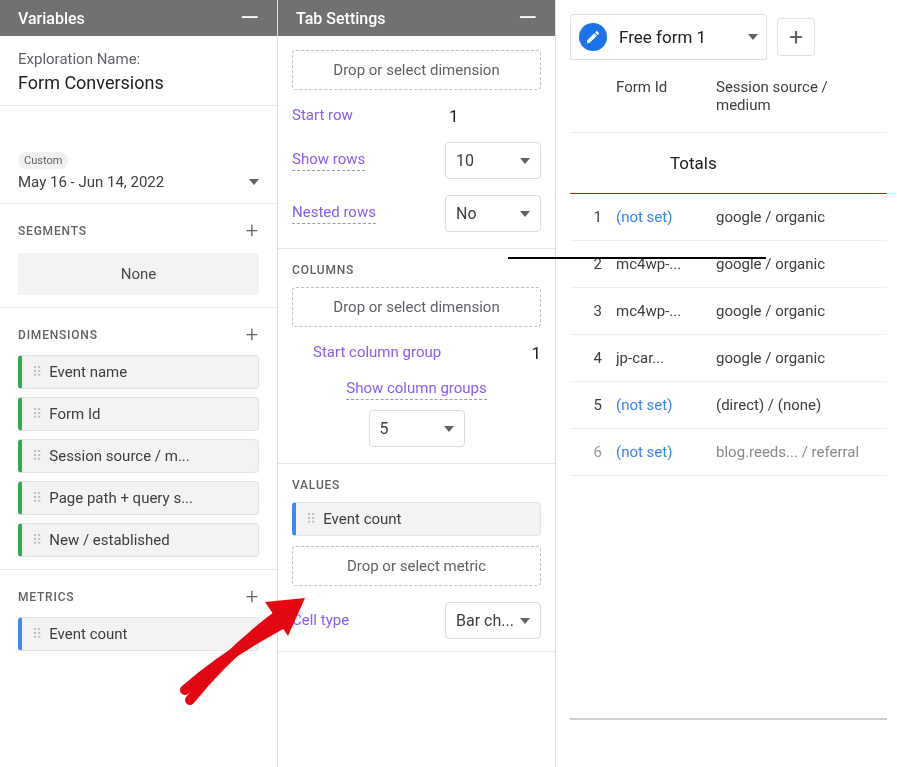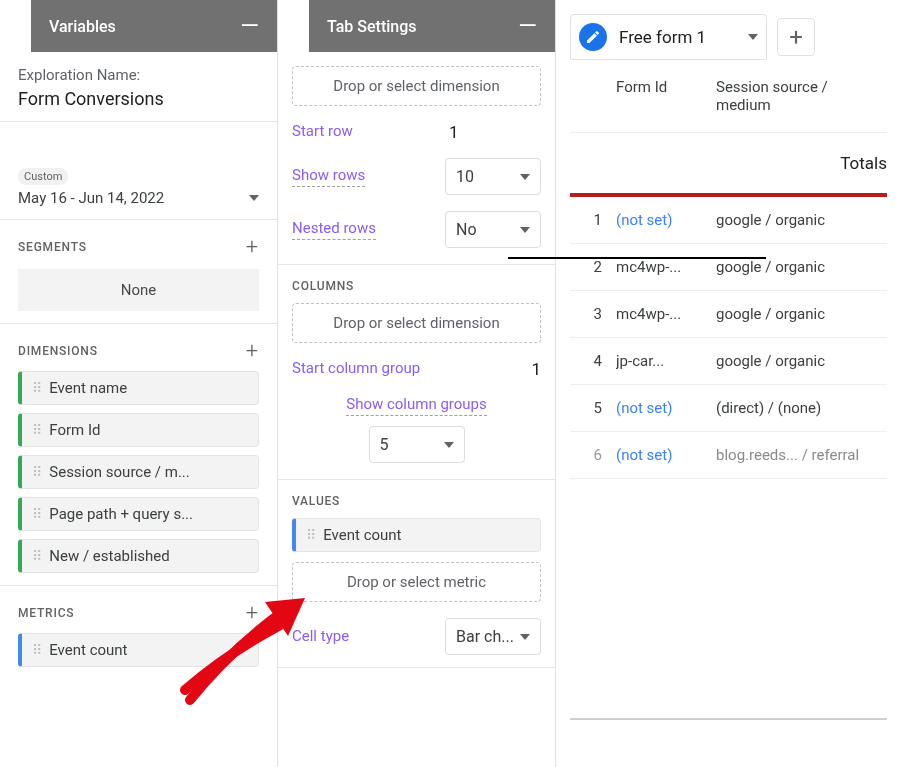--- a/index.html
+++ b/index.html
@@ -4,21 +4,21 @@
 <style>
   * { box-sizing: border-box; margin: 0; padding: 0; font-family: Roboto, Arial, sans-serif; }
   body { width: 897px; height: 767px; display: flex; background: #fff; overflow: hidden; position: relative; }
 
   
   .panel { border-right: 1px solid #e0e0e0; background: #fff; display: flex; flex-direction: column; }
   .variables { width: 278px; }
   .tabsettings { width: 278px; }
   .report { flex: 1; padding: 14px 10px 0 14px; background:#fff;}
 
-  .panel-header { background: #717171; color: #fff; height: 52px; display: flex; align-items: center; padding: 0 18px; font-size: 16px; font-weight: 500; justify-content: space-between; margin-left: 31px; }
+  .panel-header { background: #717171; color: #fff; height: 36px; display: flex; align-items: center; padding: 0 18px; font-size: 16px; font-weight: 500; justify-content: space-between; }
   .panel-header .minus { font-size: 24px; font-weight: 400; line-height: 1; color: #fff; cursor:pointer;}
 
   .section { padding: 14px 18px 12px; border-bottom: 1px solid #e6e6e6; }
   .section.small-pad { padding: 14px 14px 8px; }
   .section-title { font-size: 12px; color: #626262; font-weight: 500; letter-spacing: 0.8px; display:flex; justify-content:space-between; align-items:center;}
   .section-title .plus { font-size: 22px; color:#606060; font-weight:300; cursor:pointer;}
 
   .exploration-name-label { font-size: 15px; color: #5f6368; margin-bottom:4px;}
   .exploration-name { font-size: 18px; color:#202124;}
 
@@ -47,21 +47,21 @@
   .tab-pill { display:flex; align-items:center; gap:12px; border:1px solid #e0e0e0; border-radius:4px 4px 0 0; padding:8px 8px 8px 8px; background:#fff;}
   .edit-circle { width:28px; height:28px; border-radius:50%; background:#1a73e8; display:flex; align-items:center; justify-content:center;}
   .edit-circle svg{ width:16px; height:16px; fill:#fff;}
   .tab-name { font-size:17px; color:#202124;}
   .add-tab { width:38px; height:38px; border:1px solid #e0e0e0; border-radius:4px; display:flex; align-items:center; justify-content:center; color:#5f6368; font-size:24px; cursor:pointer;}
 
   .report-headers { display:flex; margin-top:18px; padding:0 0 18px 46px; border-bottom:1px solid #eee; font-size:15px; color:#3c4043;}
   .report-headers .col-form { width:100px;}
   .report-headers .col-sm { width:130px;}
 
-  .totals-label { padding:20px 0 20px 100px; font-size:17px; color:#202124; border-bottom:4px solid #b91c1c;text-align:right;}
+  .totals-label { padding:20px 0 20px 100px; font-size:17px; color:#202124; border-bottom:1px solid #b91c1c;}
 
   .data-row { display:flex; align-items:center; padding:14px 0 14px 0; border-bottom:1px solid #eee; font-size:15px; position:relative;}
   .data-row .idx { width:46px; text-align:right; padding-right:14px; color:#3c4043;}
   .data-row .form { width:100px; color:#3c4043; white-space:nowrap; overflow:hidden; text-overflow:ellipsis;}
   .data-row .form.dim { color:#3b82f6;}
   .data-row .sm { width:150px; color:#3c4043; white-space:nowrap; overflow:hidden; text-overflow:ellipsis;}
   .data-row .sm.dim{ color:#8a8a8a;}
   .blue-right-edge::after { content:""; position:absolute; right:-6px; top:0; bottom:0; width:4px; background:#4285f4;}
   .report-scroll{ overflow:hidden; border-bottom:2px solid #cfcfcf; position:relative;}
 
@@ -167,21 +167,21 @@
       </div>
     </div>
   </div>
 
   <div class="section small-pad">
     <div class="section-title">
         <span>COLUMNS</span>
       </div>
     <div class="drop-area">Drop or select dimension</div>
     <div class="setting-row">
-      <span class="setting-label" style="border:none;">Start column group</span>
+      <span class="setting-label" style="border:none;margin-left:21px;">Start column group</span>
       <span class="setting-value-plain">1</span>
     </div>
     <div class="setting-row" style="margin-bottom:8px;flex-direction:column;">
       <span class="setting-label">Show column groups</span>
       <div class="select-box narrow">
         <span>5</span>
         <span class="dropdown-caret"></span>
       </div>
     </div>
   </div>

